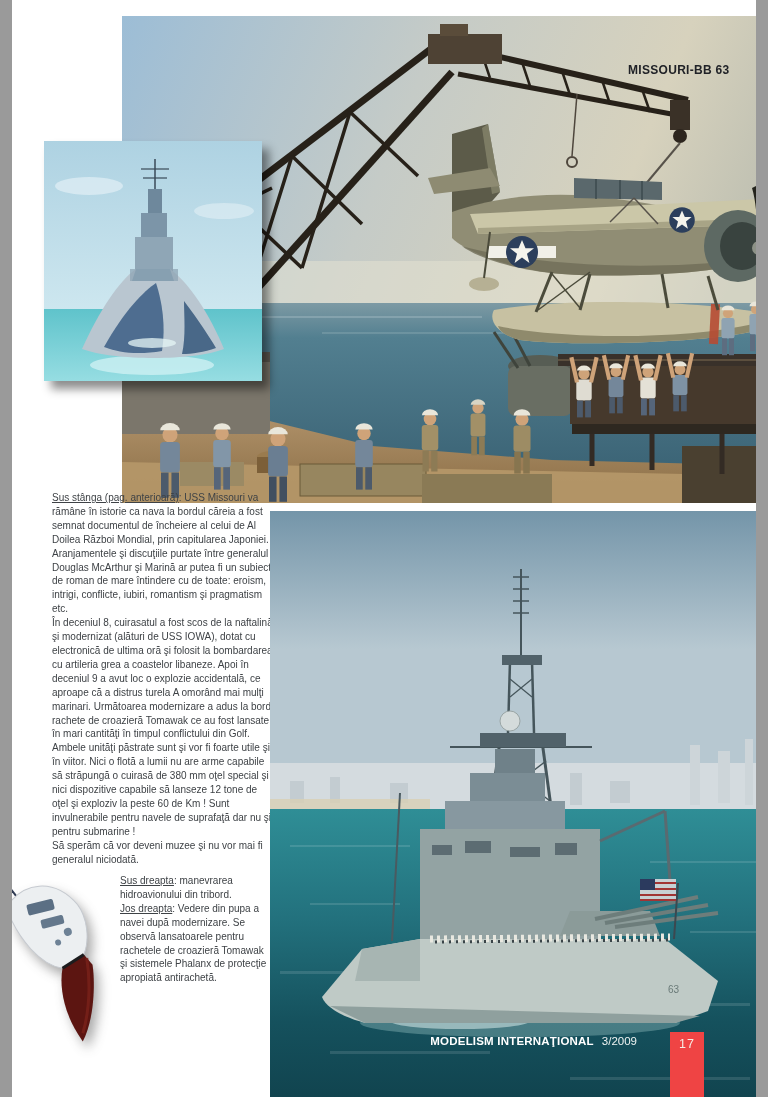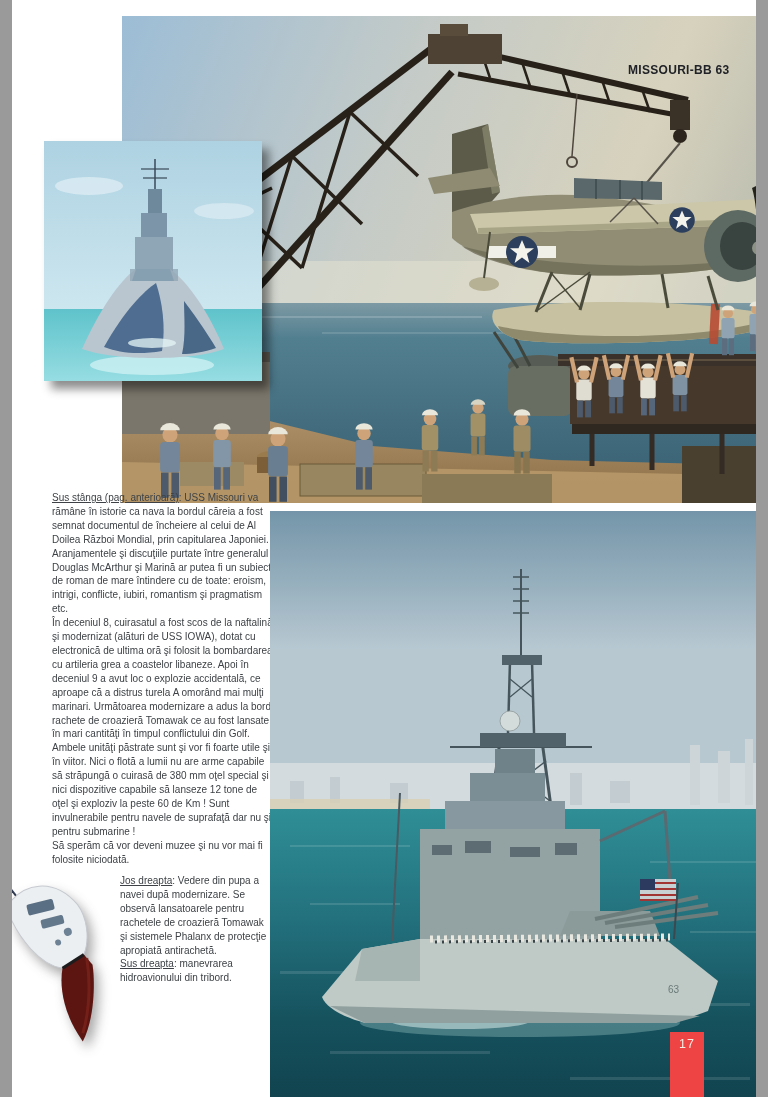--- a/index.html
+++ b/index.html
@@ -241,43 +241,43 @@
         <path d="M92,128 L126,128 L130,140 L88,140 Z" fill="#7e9ab0"></path>
         <rect x="86" y="128" width="48" height="12" fill="#8ca2b2" opacity="0.7"></rect>
         <ellipse cx="108" cy="202" rx="24" ry="5" fill="#e6f6f6" opacity="0.75"></ellipse>
       </g>
     </svg>
   </div>
 
   <div class="article">
     <p><span class="lead">Sus stânga (pag. anterioară)</span><span>: USS Missouri va rămâne în istorie ca nava la bordul căreia a fost semnat documentul de încheiere al celui de Al Doilea Război Mondial, prin capitularea Japoniei. Aranjamentele şi discuţiile purtate între generalul Douglas McArthur şi Marină ar putea fi un subiect de roman de mare întindere cu de toate: eroism, intrigi, conflicte, iubiri, romantism şi pragmatism etc.</span></p>
     <p><span>În deceniul 8, cuirasatul a fost scos de la naftalină şi modernizat (alături de USS IOWA), dotat cu electronică de ultima oră şi folosit la bombardarea cu artileria grea a coastelor libaneze. Apoi în deceniul 9 a avut loc o explozie accidentală, ce aproape că a distrus turela A omorând mai mulţi marinari. Următoarea modernizare a adus la bord rachete de croazieră Tomawak ce au fost lansate în mari cantităţi în timpul conflictului din Golf. Ambele unităţi păstrate sunt şi vor fi foarte utile şi în viitor. Nici o flotă a lumii nu are arme capabile să străpungă o cuirasă de 380 mm oţel special şi nici dispozitive capabile să lanseze 12 tone de oţel şi exploziv la peste 60 de Km ! Sunt invulnerabile pentru navele de suprafaţă dar nu şi pentru submarine !</span></p>
-    <p><span>Să sperăm că vor deveni muzee şi nu vor mai fi folosite niciodată.</span></p>
+    <p><span>Să sperăm că vor deveni muzee şi nu vor mai fi generalul niciodată.</span></p>
   </div>
 
   <div class="photo model-photo">
     <svg viewBox="0 0 100 200" width="100" height="200">
       <g transform="rotate(-14 50 90)">
         <line x1="22" y1="22" x2="14" y2="4" stroke="#2e3a52" stroke-width="2"></line>
         <rect x="4" y="2" width="11" height="8" fill="#2e3a52"></rect>
         <path d="M8,28 C30,6 62,10 78,42 C84,56 82,78 72,92 L48,100 C28,92 12,62 8,28 Z" fill="#eceff1" stroke="#c6cad0" stroke-width="1"></path>
         <rect x="28" y="30" width="27" height="11" rx="2" fill="#5b6f84"></rect>
         <rect x="38" y="48" width="23" height="9" rx="2" fill="#64788c"></rect>
         <circle cx="62" cy="66" r="4" fill="#6e8296"></circle>
         <circle cx="50" cy="74" r="3" fill="#6e8296"></circle>
         <path d="M72,92 L48,100 C40,118 38,146 50,176 C66,158 76,124 78,104 Z" fill="#5c1511"></path>
         <path d="M72,92 L48,100" stroke="#1c1c1e" stroke-width="3"></path>
         <path d="M74,96 C72,120 64,148 52,168" stroke="#7a221a" stroke-width="3" fill="none" opacity="0.8"></path>
       </g>
     </svg>
   </div>
 
   <div class="captions">
+    <p><span class="lead">Sus dreapta</span><span>: manevrarea hidroavionului din tribord.</span></p>
     <p><span class="lead">Jos dreapta</span><span>: Vedere din pupa a navei după modernizare. Se observă lansatoarele pentru rachetele de croazieră Tomawak şi sistemele Phalanx de protecţie apropiată antirachetă.</span></p>
-    <p><span class="lead">Sus dreapta</span><span>: manevrarea hidroavionului din tribord.</span></p>
   </div>
 
   <div class="photo bottom-photo">
     <svg viewBox="0 0 510 602" width="510" height="602" preserveAspectRatio="none">
       <defs>
         <linearGradient id="skyB" x1="0" y1="0" x2="0" y2="1">
           <stop offset="0" stop-color="#7495a9"></stop>
           <stop offset="0.46" stop-color="#b7c8d1"></stop>
         </linearGradient>
         <linearGradient id="seaB" x1="0" y1="0" x2="0" y2="1">
@@ -383,18 +383,21 @@
             <line x1="370" y1="384" x2="406" y2="384"></line>
               <line x1="370" y1="389" x2="406" y2="389"></line>
           </g>
           <rect x="370" y="368" width="15" height="11" fill="#2b3a5e"></rect>
         </g>
         <text x="398" y="482" font-size="10" fill="#6a7a78" font-family="Liberation Sans, sans-serif">63</text>
       </g>
     </svg>
   </div>
 
+  <div class="footer">
+    <span class="mag">MODELISM INTERNAŢIONAL</span><span class="issue">3/2009</span>
+  </div>
 
   <div class="pagebar">
     <span>17</span>
   </div>
 
 </div>
 
 </body></html>

